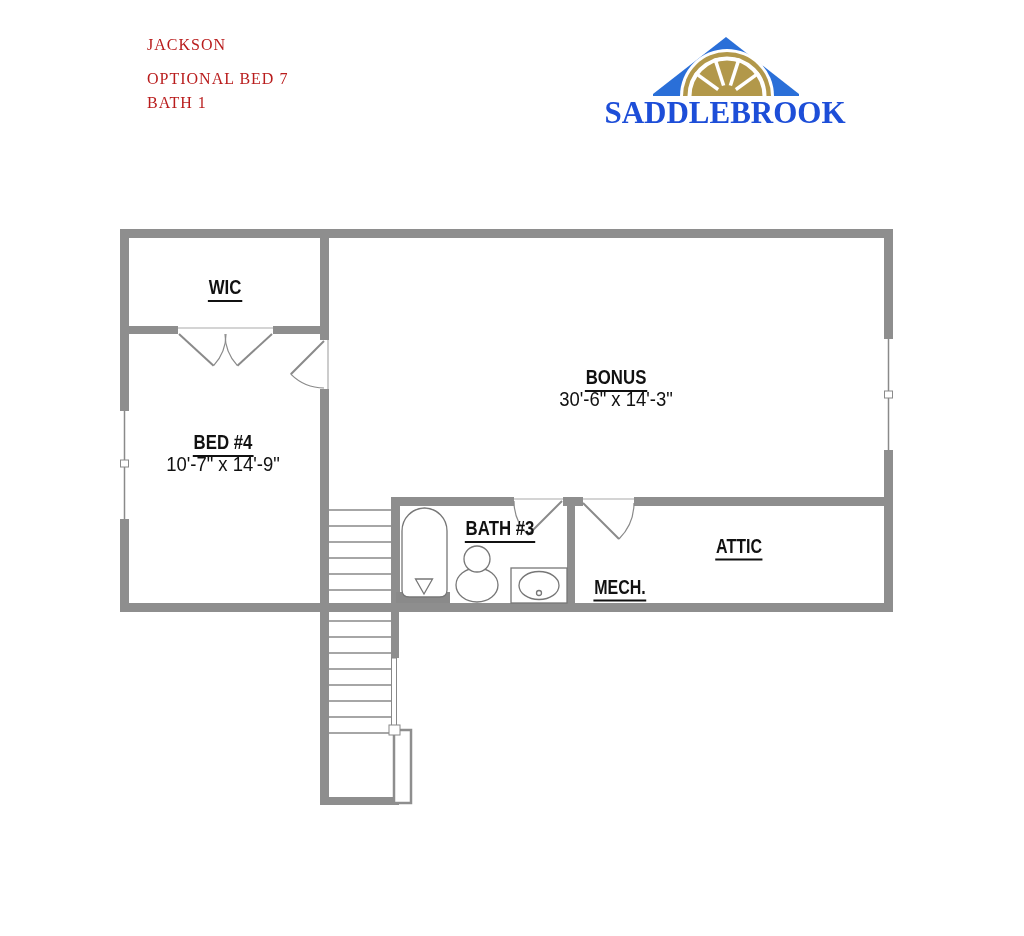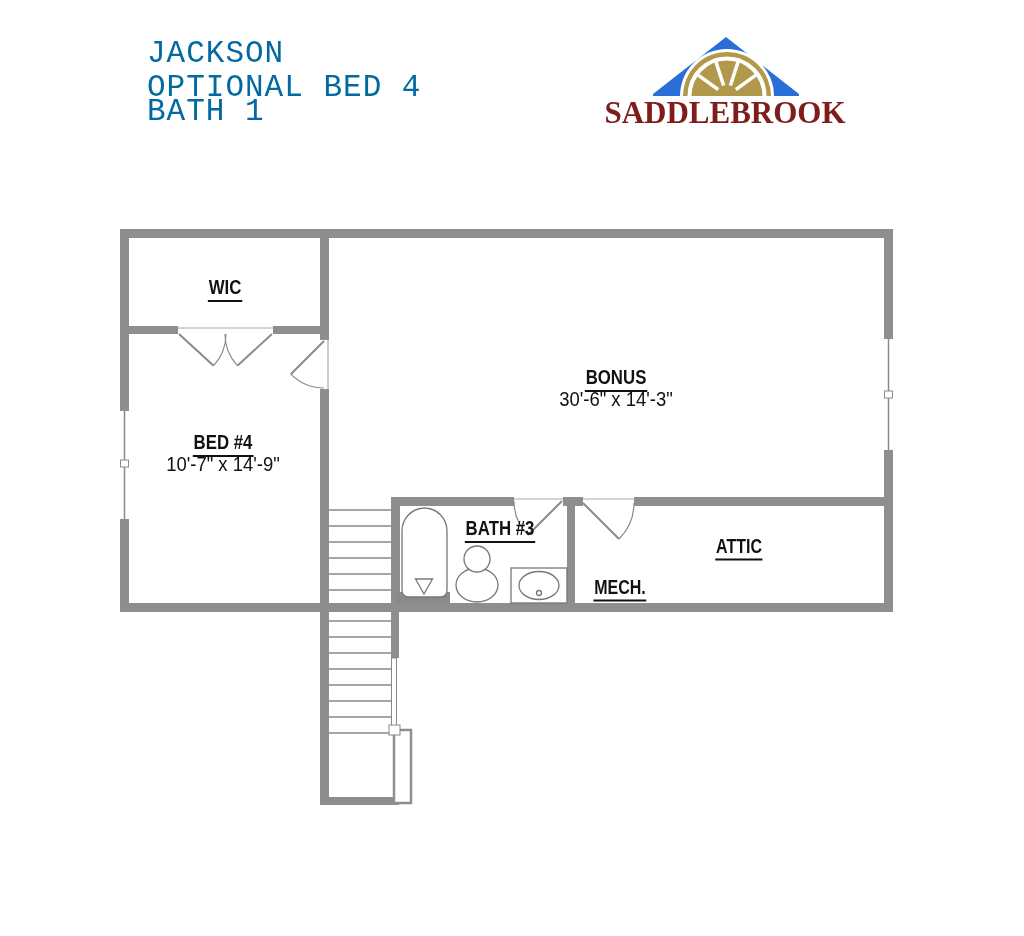--- a/index.html
+++ b/index.html
@@ -6,43 +6,43 @@
     --wall:#8e8e8e;
     --roof-blue:#2a6fd8;
     --fan-gold:#b2984a;
     --line:#8a8a8a;
     --fixture:#777;
   }
   html,body{margin:0;padding:0;background:#fff;}
   #canvas{position:relative;width:1024px;height:936px;background:#fff;overflow:hidden;
           font-family:"Liberation Sans",sans-serif;}
   
-  .title-line{position:absolute;left:147px;color:#0369a1;
-              font-family:Liberation Mono, monospace;font-size:31px;letter-spacing:1px;white-space:nowrap;}
+  .title-line{position:absolute;left:147px;color:#b91c1c;
+              font-family:Liberation Serif, serif;font-size:16px;letter-spacing:1px;white-space:nowrap;}
   
   .brand-text{position:absolute;left:583px;top:95px;width:284px;text-align:center;
-              color:#7f1d1d;font-family:"Liberation Serif",serif;font-weight:bold;
+              color:#1d4ed8;font-family:"Liberation Serif",serif;font-weight:bold;
               font-size:31px;letter-spacing:0px;white-space:nowrap;}
   
   .wall{position:absolute;background:var(--wall);}
   .darkbar{position:absolute;background:#8a8a8a;}
   .label{position:absolute;transform:translate(-50%,-50%) scaleX(0.8);color:#111;
          font-size:21px;font-weight:bold;white-space:nowrap;text-align:center;}
   .label .u{padding:0 1px 2px;border-bottom:2px solid #111;}
   .dims{position:absolute;transform:translate(-50%,-50%) scaleX(0.88);color:#111;
         font-size:21px;font-weight:normal;white-space:nowrap;}
   svg.overlay{position:absolute;left:0;top:0;}
 </style>
 </head>
 <body>
 
 <div id="canvas">
 
   <div class="title-line" style="top:36px;">JACKSON</div>
-  <div class="title-line" style="top:70px;">OPTIONAL BED 4</div>
+  <div class="title-line" style="top:70px;">OPTIONAL BED 7</div>
   <div class="title-line" style="top:94px;">BATH 1</div>
 
   <svg class="overlay" style="left:651px;top:34px;" width="148" height="63" viewBox="0 0 148 63">
     <polygon points="75,3 148,60 148,62 2,62 2,60" style="fill:var(--roof-blue)"></polygon>
     <circle cx="76" cy="62" r="47" fill="#ffffff"></circle>
     <path d="M32 62 A44 44 0 0 1 120 62 Z" style="fill:var(--fan-gold)"></path>
     <path d="M38.5 62 A37.5 37.5 0 0 1 113.5 62" fill="none" stroke="#ffffff" stroke-width="4"></path>
     <g stroke="#ffffff" stroke-width="3.5">
       <line x1="76" y1="62" x2="107.9" y2="38.8"></line>
       <line x1="76" y1="62" x2="88.2" y2="24.4"></line>

